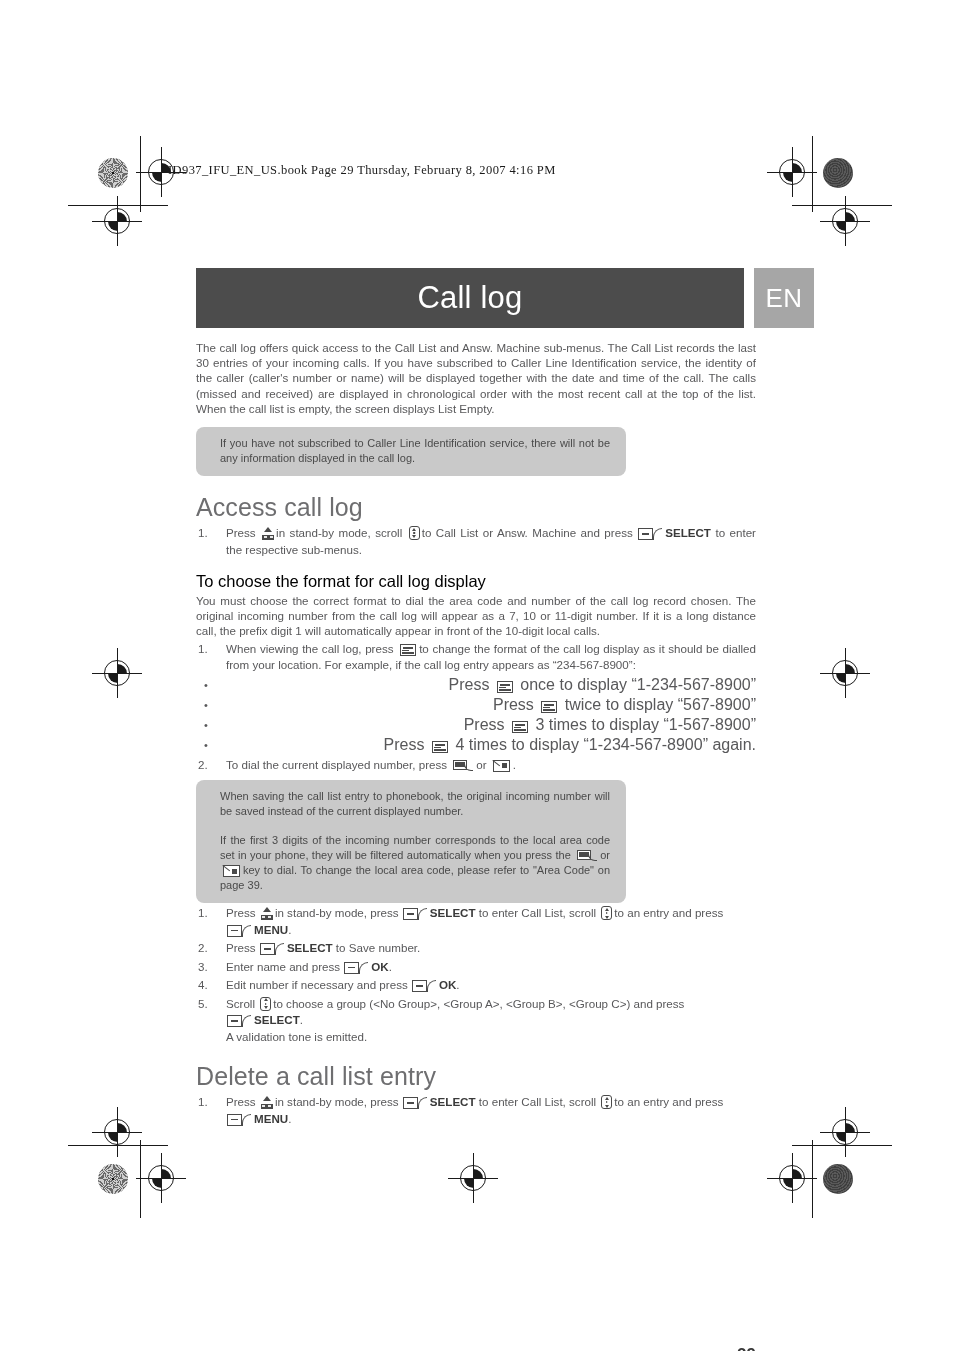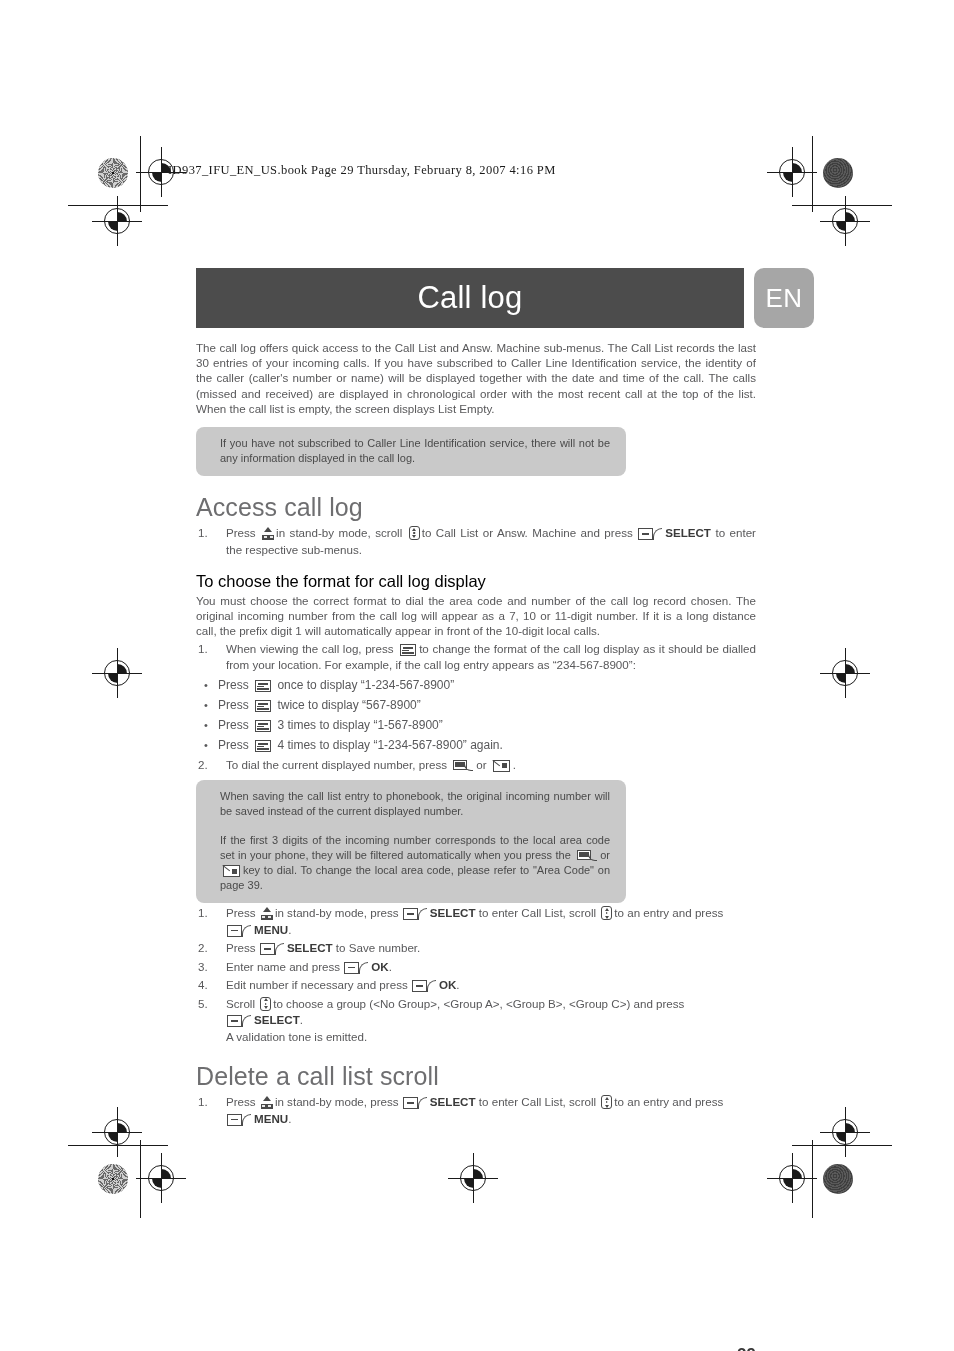--- a/index.html
+++ b/index.html
@@ -56,21 +56,21 @@
   .titlebar-row { display:flex; align-items:stretch; width:618px; }
   .titlebar {
     width:548px; height:60px; background:#4c4c4c;
     display:flex; align-items:center; justify-content:center;
   }
   .titlebar h1 {
     margin:0; color:#ffffff; font-size:31px; font-weight:400; letter-spacing:0.2px;
   }
   .langbox {
     width:60px; margin-left:10px; background:#a6a6a6;
-    display:flex; align-items:center; justify-content:center;border-radius:10px;
+    display:flex; align-items:center; justify-content:center;
   }
   .langbox span { color:#ffffff; font-size:26px; font-weight:400; letter-spacing:0.5px; }
 
   p.body {
     margin:12px 0 0 0; font-size:11.6px; line-height:15.2px;
     text-align:justify; color:#58585a;
   }
 
   .note {
     margin-top:11px; background:#c9c9c9; border-radius:8px;
@@ -92,21 +92,21 @@
   ol.steps > li {
     position:relative; padding-left:30px; font-size:11.6px; line-height:16.5px;
     text-align:justify; margin-top:2px;
   }
   ol.steps > li > .num {
     position:absolute; left:2px; top:0; width:20px; text-align:left;
   }
 
   ul.bullets { margin:1px 0 0 0; padding:0; list-style:none; }
   ul.bullets > li {
-    position:relative; padding-left:22px; font-size:12px; line-height:20px;
+    position:relative; padding-left:22px; font-size:16px; line-height:20px;text-align:right;
   }
   ul.bullets > li::before {
     content:"\2022"; position:absolute; left:8px; top:0; font-size:11px;
   }
 
   
   .key { display:inline-block; vertical-align:-3px; position:relative; }
 
   
   .key-soft { width:25px; height:12px; margin:0 2px 0 1px; }
@@ -365,21 +365,21 @@
     <li>
       <span class="num">5.</span><span>Scroll</span>
       <span class="key key-scroll"><span class="box"></span><span class="up"></span><span class="mid"></span><span class="dn"></span></span><span>to choose a group (&lt;No Group&gt;, &lt;Group A&gt;, &lt;Group B&gt;, &lt;Group C&gt;) and press</span>
       <br>
       <span class="key key-soft"><span class="box"></span><span class="dash"></span><span class="hook"></span></span><span class="kbd">SELECT</span><span>.</span>
       <br>
       <span>A validation tone is emitted.</span>
     </li>
   </ol>
 
-  <h2 class="sec">Delete a call list scroll</h2>
+  <h2 class="sec">Delete a call list entry</h2>
   <ol class="steps">
     <li>
       <span class="num">1.</span><span>Press</span>
       <span class="key key-menu"><span class="tri"></span><span class="base"></span></span><span>in stand-by mode, press</span>
       <span class="key key-soft"><span class="box"></span><span class="dash"></span><span class="hook"></span></span><span class="kbd">SELECT</span>
       <span>to enter Call List, scroll</span>
       <span class="key key-scroll"><span class="box"></span><span class="up"></span><span class="mid"></span><span class="dn"></span></span><span>to an entry and press</span>
       <br>
       <span class="key key-soft"><span class="box"></span><span class="dash"></span><span class="hook"></span></span><span class="kbd">MENU</span><span>.</span>
     </li>

